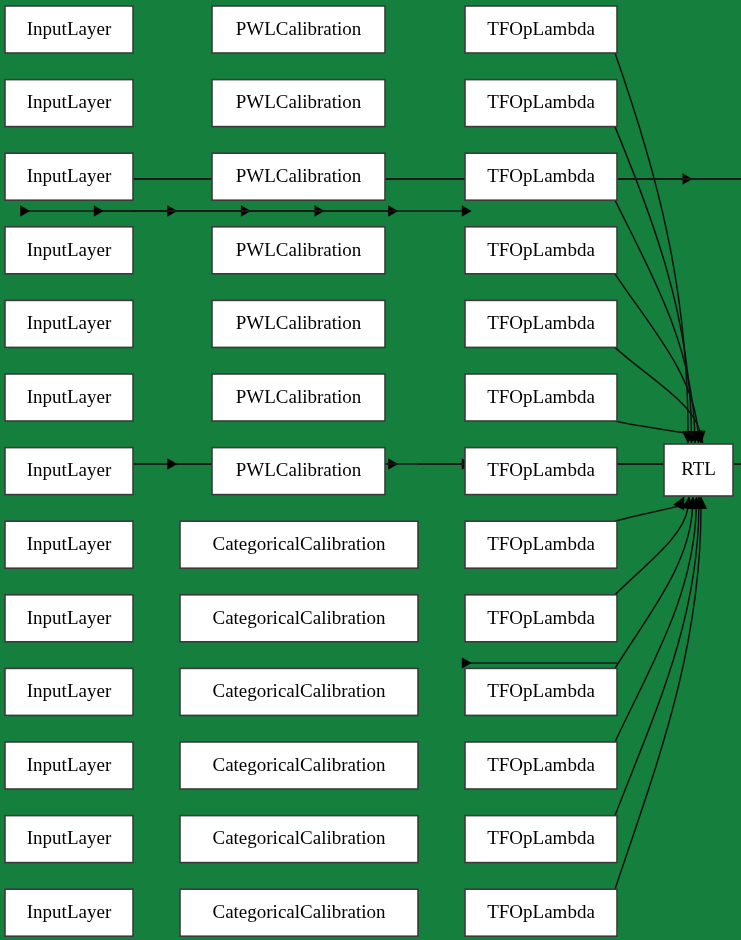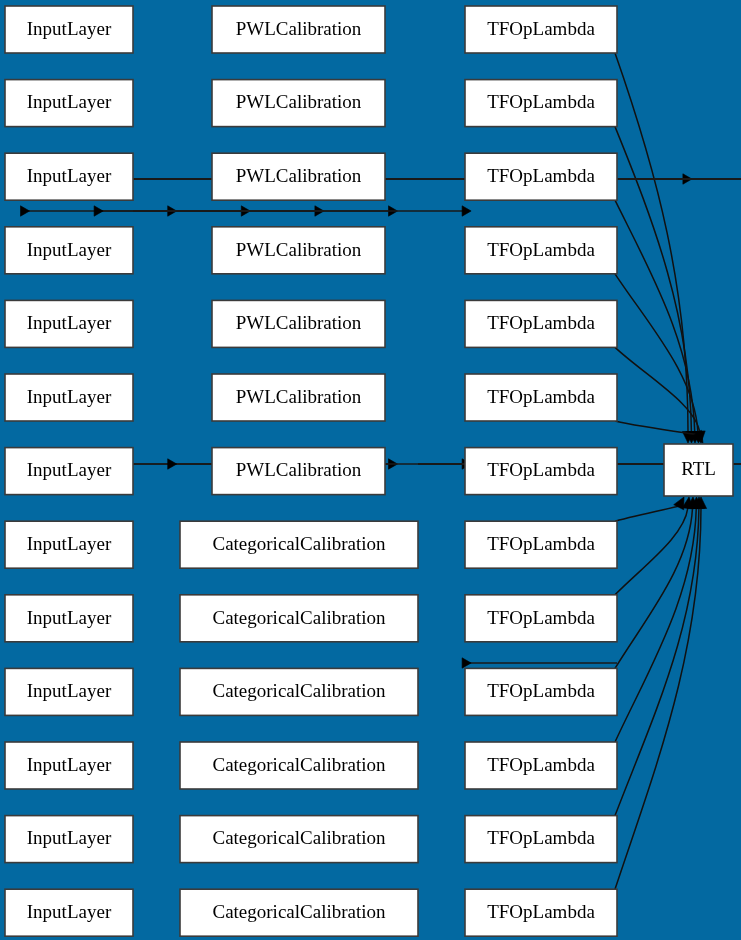--- a/index.html
+++ b/index.html
@@ -4,21 +4,21 @@
 <style>
   html, body {
     margin: 0;
     padding: 0;
     background: #ffffff;
   }
   #graph-root {
     position: relative;
     width: 741px;
     height: 940px;
-    background: #0369a1;
+    background: #15803d;
     font-family: "Liberation Serif", "DejaVu Serif", serif;
     overflow: hidden;
     text-align: right;
   }
   #graph-svg {
     display: block;
     width: 741px;
     height: 940px;
   }
   .node-box {

